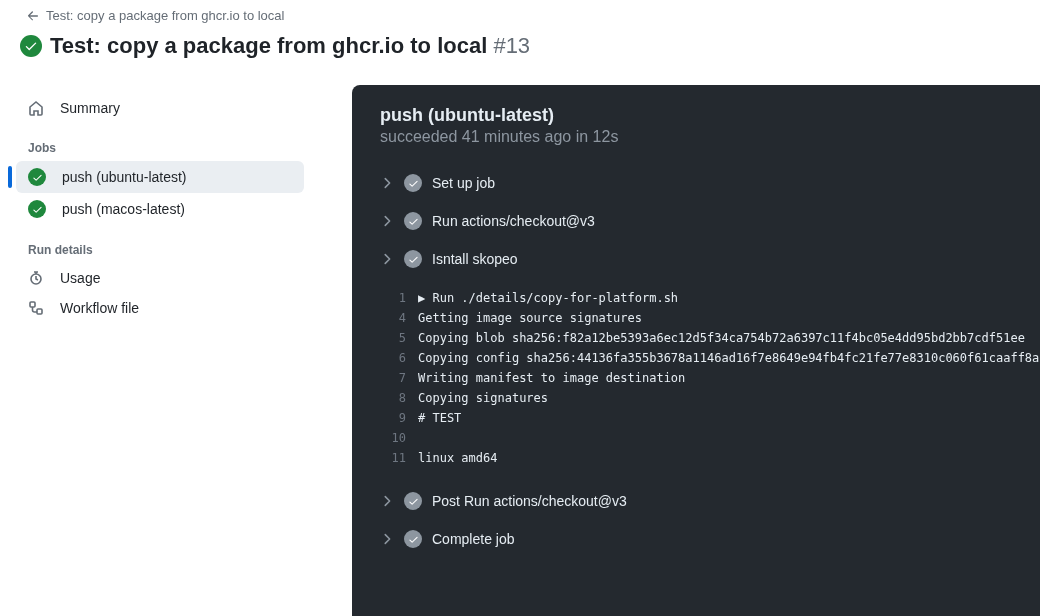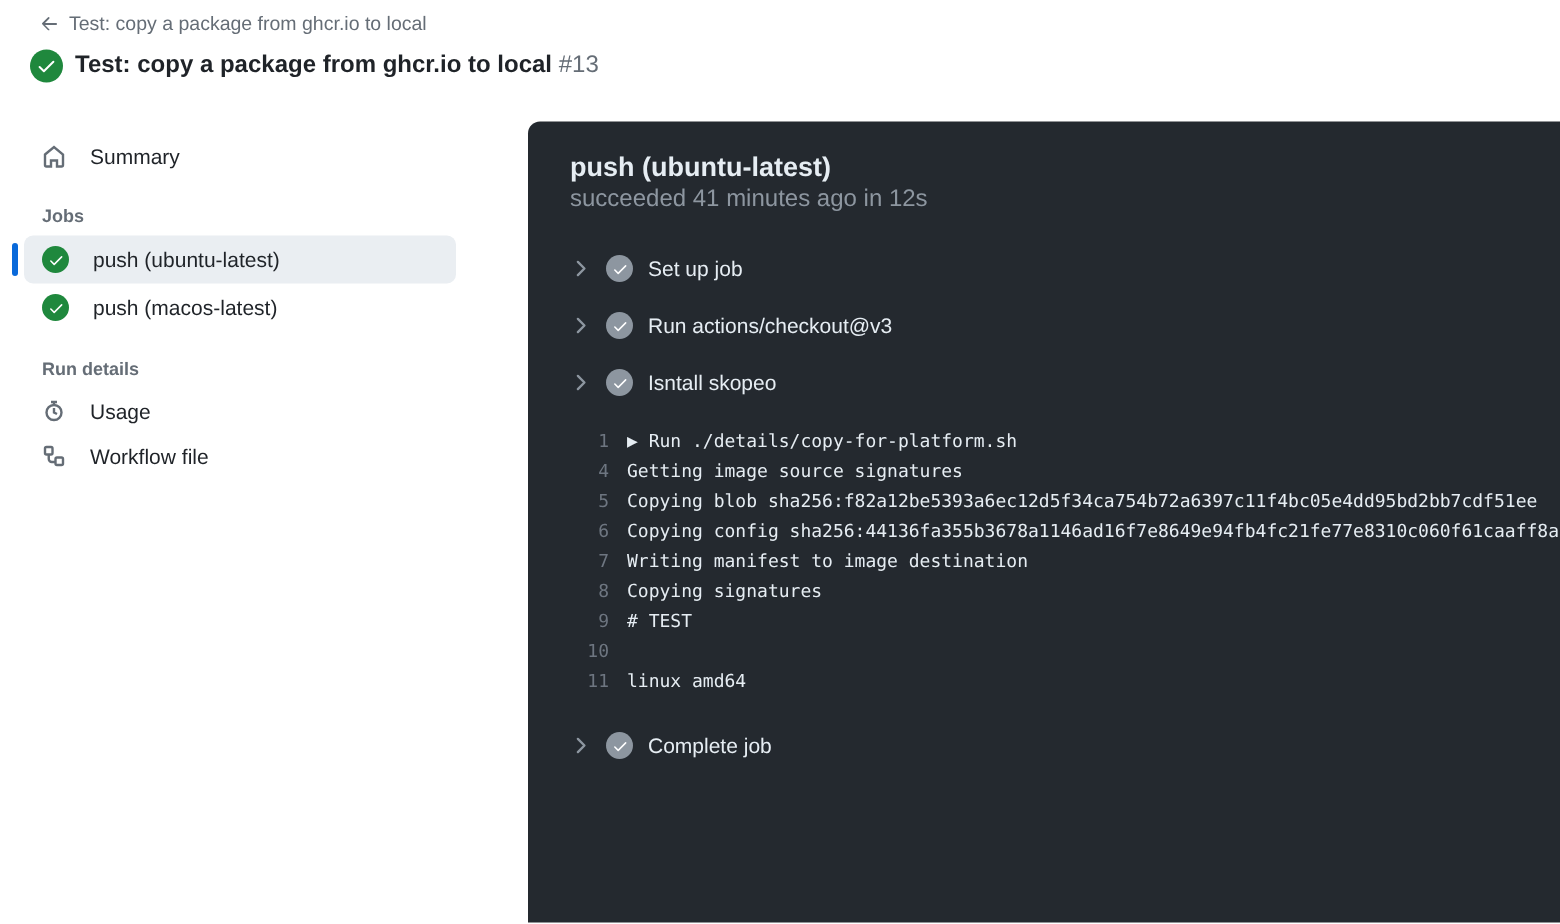--- a/index.html
+++ b/index.html
@@ -38,21 +38,21 @@
       display: flex;
       align-items: center;
       justify-content: center;
       flex-shrink: 0;
     }
     .check-circle svg { width: 14px; height: 14px; fill: #fff; }
     .check-circle.sm { width: 18px; height: 18px; }
     .check-circle.sm svg { width: 11px; height: 11px; }
     .check-circle.grey { background: #8d96a0; }
     .title {
-      font-size: 16px;
+      font-size: 22px;
       font-weight: 600;
       color: #1f2328;
     }
     .title .num { color: #656d76; font-weight: 400; }
     .content {
       display: flex;
       padding: 12px 0 0 16px;
       gap: 48px;
       height: calc(100% - 70px);
     }
@@ -269,20 +269,31 @@
           <div class="log-row"><span class="ln">4</span><span class="log-txt">Getting image source signatures</span></div>
           <div class="log-row"><span class="ln">5</span><span class="log-txt">Copying blob sha256:f82a12be5393a6ec12d5f34ca754b72a6397c11f4bc05e4dd95bd2bb7cdf51ee</span></div>
           <div class="log-row"><span class="ln">6</span><span class="log-txt">Copying config sha256:44136fa355b3678a1146ad16f7e8649e94fb4fc21fe77e8310c060f61caaff8a</span></div>
           <div class="log-row"><span class="ln">7</span><span class="log-txt">Writing manifest to image destination</span></div>
           <div class="log-row"><span class="ln">8</span><span class="log-txt">Copying signatures</span></div>
           <div class="log-row"><span class="ln">9</span><span class="log-txt"># TEST</span></div>
           <div class="log-row"><span class="ln">10</span><span class="log-txt"></span></div>
           <div class="log-row"><span class="ln">11</span><span class="log-txt">linux amd64</span></div>
         </div>
 
+      <div class="step">
+        <svg class="chev" viewBox="0 0 16 16">
+            <path d="M6 3l5 5-5 5" stroke="#8d96a0" stroke-width="1.8" fill="none" stroke-linecap="round" stroke-linejoin="round"></path>
+          </svg>
+        <span class="check-circle sm grey">
+            <svg viewBox="0 0 16 16">
+              <path d="M13.78 4.22a.75.75 0 0 1 0 1.06l-7.25 7.25a.75.75 0 0 1-1.06 0L2.22 9.28a.75.75 0 1 1 1.06-1.06l2.72 2.72 6.72-6.72a.75.75 0 0 1 1.06 0Z"></path>
+            </svg>
+          </span>
+        <span class="step-label">Post Run actions/checkout@v3</span>
+      </div>
 
       <div class="step">
         <svg class="chev" viewBox="0 0 16 16">
             <path d="M6 3l5 5-5 5" stroke="#8d96a0" stroke-width="1.8" fill="none" stroke-linecap="round" stroke-linejoin="round"></path>
           </svg>
         <span class="check-circle sm grey">
             <svg viewBox="0 0 16 16">
               <path d="M13.78 4.22a.75.75 0 0 1 0 1.06l-7.25 7.25a.75.75 0 0 1-1.06 0L2.22 9.28a.75.75 0 1 1 1.06-1.06l2.72 2.72 6.72-6.72a.75.75 0 0 1 1.06 0Z"></path>
             </svg>
           </span>

